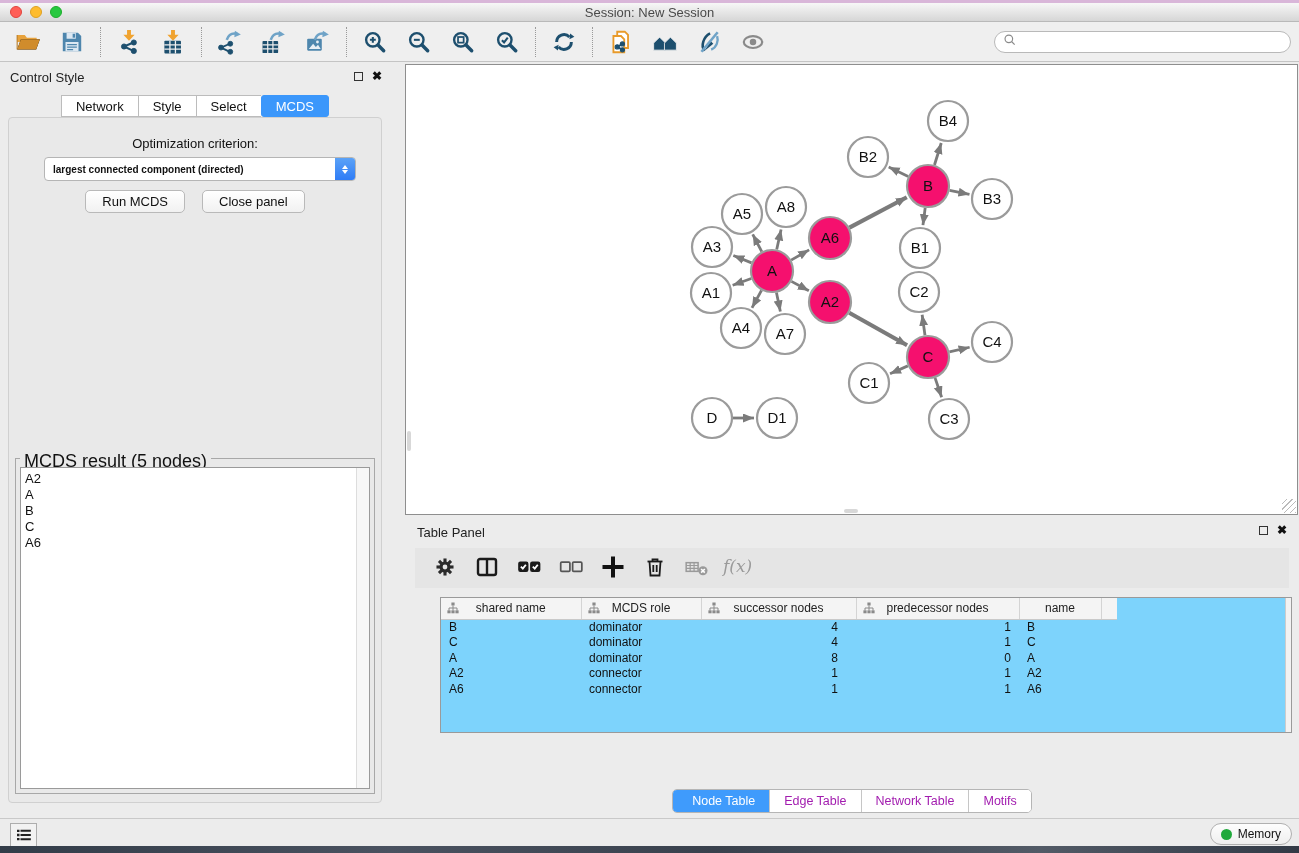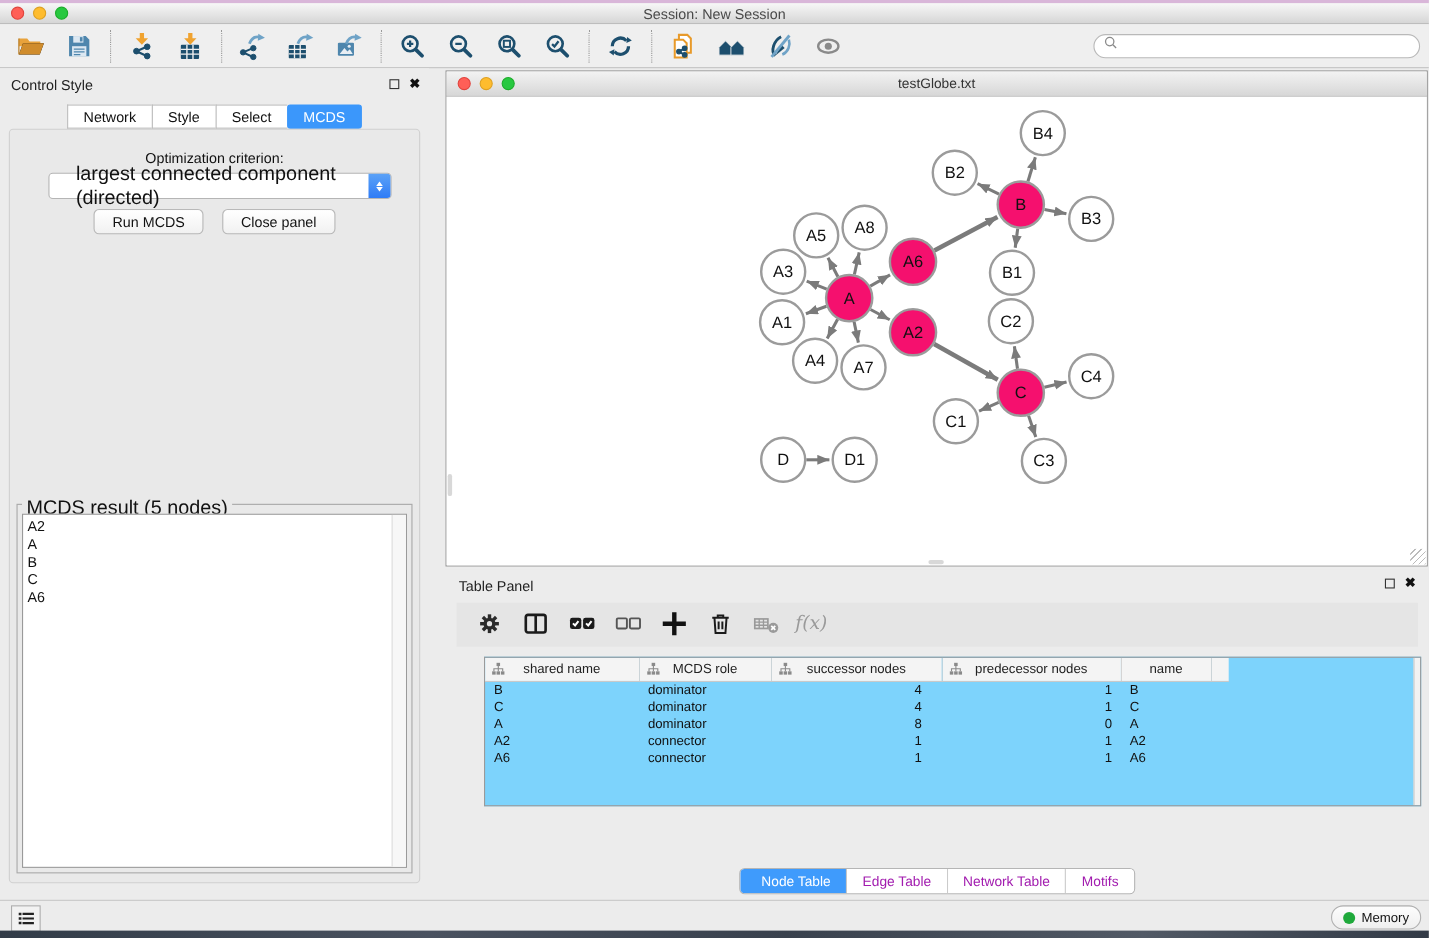--- a/index.html
+++ b/index.html
@@ -43,21 +43,21 @@
   .cp-tab { height:22px; padding:0 14px; font-size:13px; display:flex; align-items:center;
     background:#fff; border:1px solid #bcbcbc; border-right:none; color:#111; }
   .cp-tab:last-child { border-right:1px solid #bcbcbc; }
   .cp-tab.active { background:#3b97fb; color:#fff; border-color:#3b97fb; border-radius:3px; }
 
   .cp-body { position:absolute; left:8px; right:8px; top:55px; bottom:15px;
     background:#e9e9e9; border:1px solid #d0d0d0; border-radius:4px; }
   .opt-label { position:absolute; top:18px; width:100%; text-align:center; font-size:13px; color:#111; }
   .dropdown { position:absolute; left:35px; top:39px; width:312px; height:24px; background:#fff;
     border:1px solid #b5b5b5; border-radius:4px; display:flex; align-items:center; }
-  .dropdown .dd-text { flex:1; font-size:18px; padding-left:24px; color:#111; }
+  .dropdown .dd-text { flex:1; font-size:10px; padding-left:8px; color:#111;font-weight:bold; }
   .dd-stepper { width:20px; height:22px; margin-right:0; background:linear-gradient(#5ba2f7,#2f7cf6);
     border-radius:0 3px 3px 0; display:flex; flex-direction:column; align-items:center; justify-content:center; gap:1px; }
   .dd-stepper .tri-up { width:0;height:0;border-left:3.5px solid transparent;border-right:3.5px solid transparent;border-bottom:4.5px solid #fff; }
   .dd-stepper .tri-down { width:0;height:0;border-left:3.5px solid transparent;border-right:3.5px solid transparent;border-top:4.5px solid #fff; }
   .cp-buttons { position:absolute; top:72px; left:0; width:100%; display:flex; justify-content:center; gap:17px; }
   .btn { height:23px; padding:0 16px; font-size:13px; color:#111; background:linear-gradient(#ffffff,#f1f1f1);
     border:1px solid #b9b9b9; border-radius:5px; display:flex; align-items:center; }
 
   .result-box { position:absolute; left:6px; right:6px; top:340px; bottom:8px;
     border:1px solid #a8a8a8; background:#e9e9e9; }
@@ -371,28 +371,20 @@
               <div class="result-item">C</div>
               <div class="result-item">A6</div>
             </div>
           <div class="result-scroll"></div>
         </div>
       </div>
     </div>
   </div>
 
   <div class="net-window">
-    <div class="net-titlebar">
-      <div class="traffic">
-        <div class="light red"></div>
-        <div class="light yellow"></div>
-        <div class="light green"></div>
-      </div>
-      <div class="title">testGlobe.txt</div>
-    </div>
     <div class="net-canvas" id="net-canvas">
         <svg width="891" height="426" viewBox="0 0 891 426">
           <defs>
             <marker id="arrow" markerUnits="userSpaceOnUse" markerWidth="13" markerHeight="10" refX="11" refY="4.5" orient="auto">
               <path d="M0,0 L11,4.5 L0,9 Z" fill="#7b7b7b"></path>
             </marker>
           </defs>
           <line x1="355.7535784776823" y1="163.53179910759638" x2="346.71216795515033" y2="146.35311911478558" stroke="#7b7b7b" stroke-width="2.8" marker-end="url(#arrow)"></line>
           <line x1="370.7013313337195" y1="161.50819961728223" x2="375.08497178747507" y2="141.46870040011402" stroke="#7b7b7b" stroke-width="2.8" marker-end="url(#arrow)"></line>
           <line x1="345.5735128005243" y1="174.8294051202097" x2="327.354963890361" y2="167.5419855561444" stroke="#7b7b7b" stroke-width="2.8" marker-end="url(#arrow)"></line>

